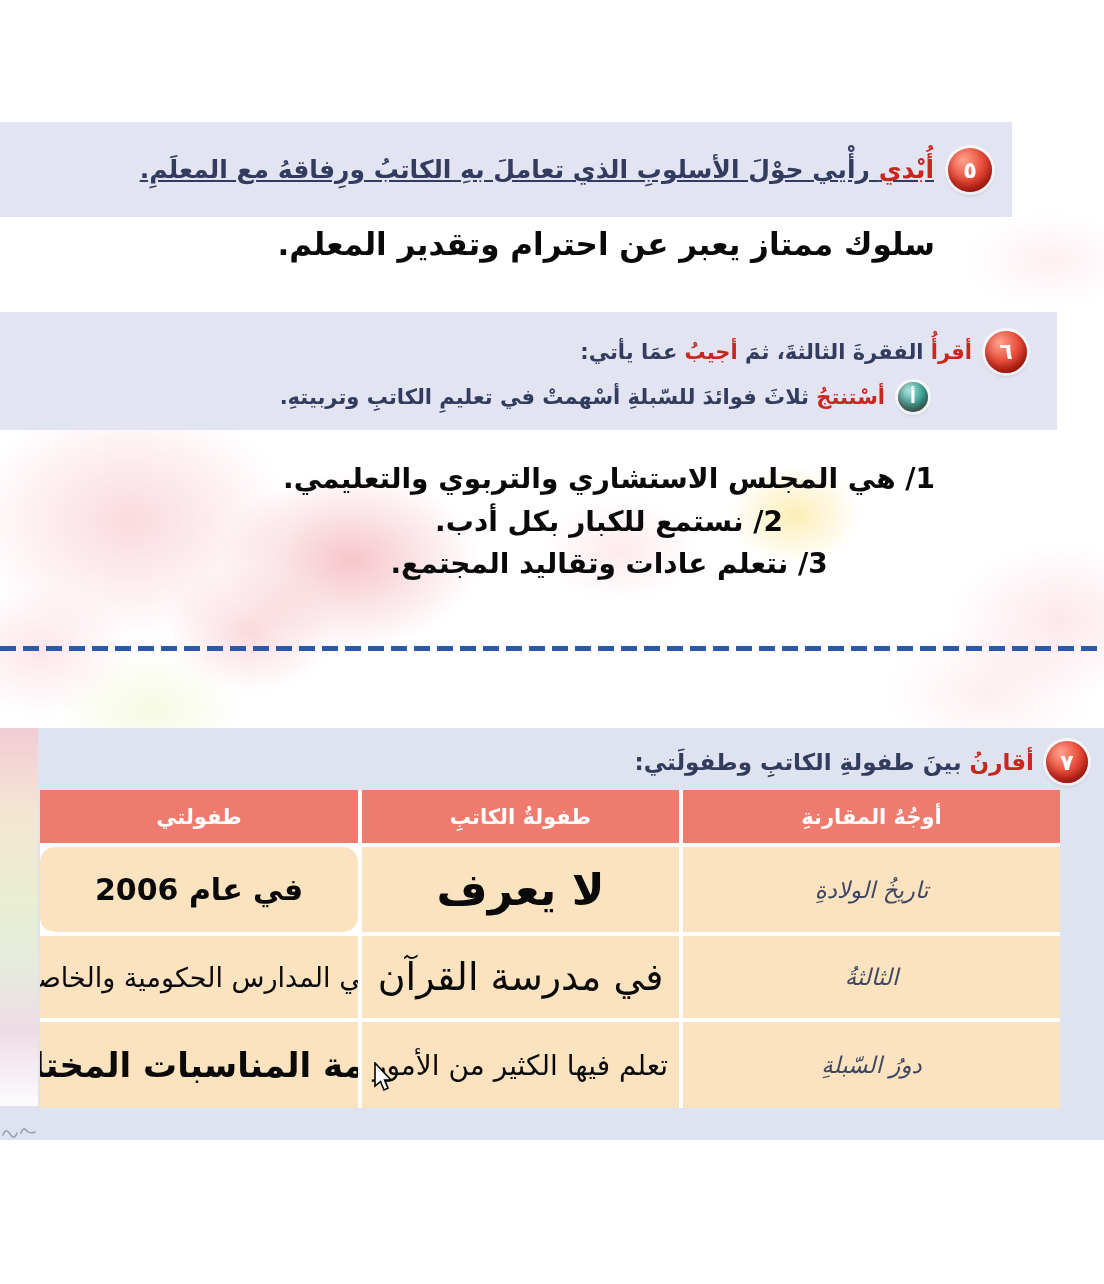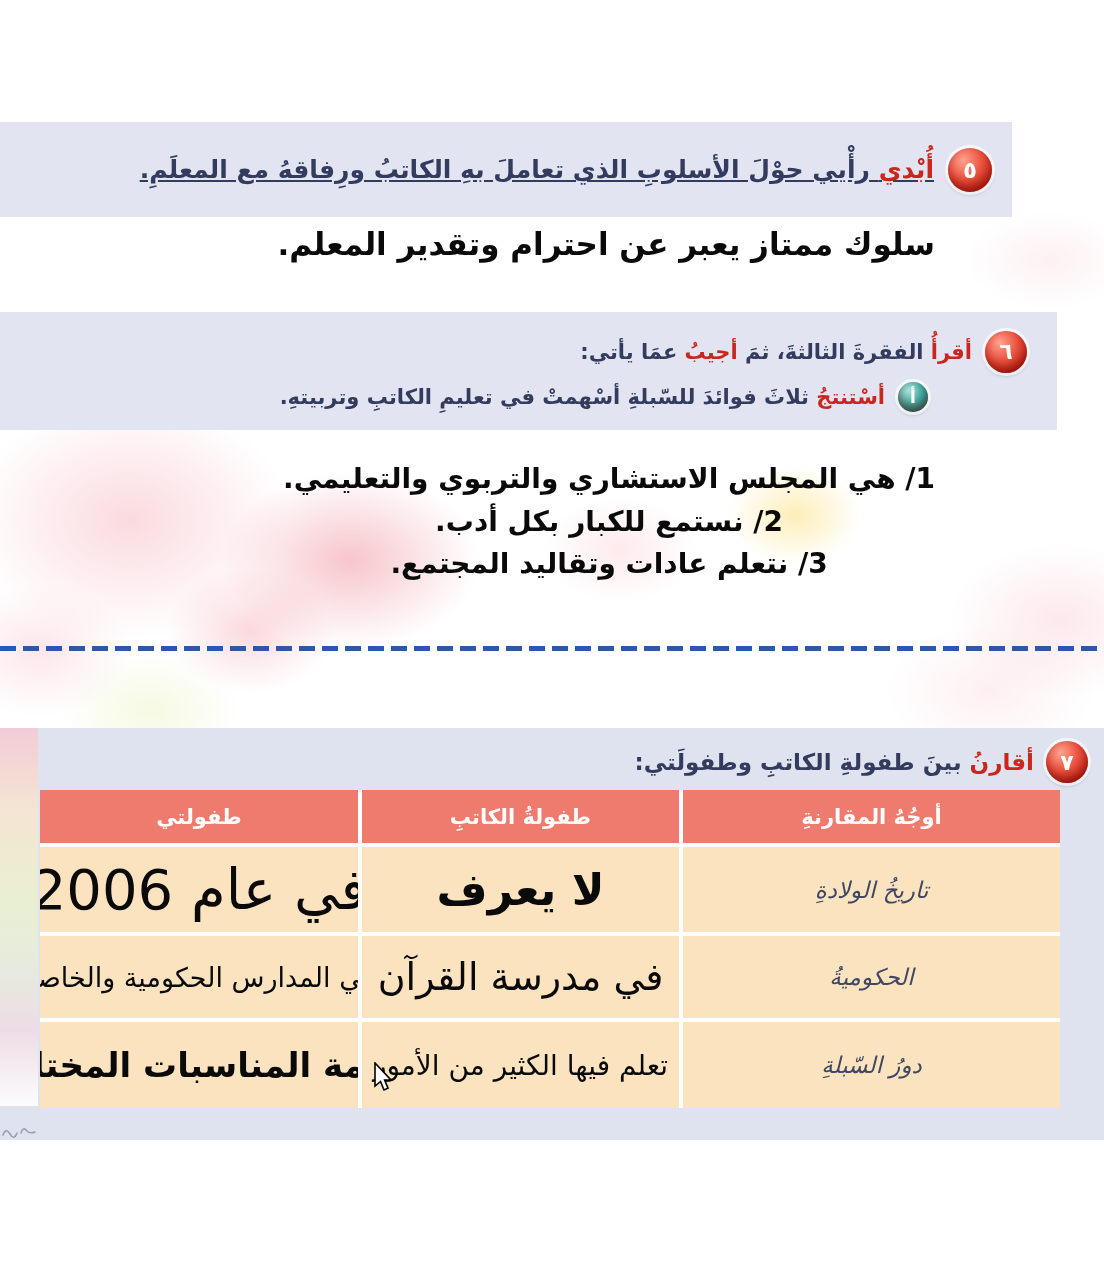--- a/index.html
+++ b/index.html
@@ -85,21 +85,21 @@
   .hcell{
     background:#ee7b6e;color:#ffffff;font-weight:bold;font-size:21px;
     display:flex;align-items:center;justify-content:center;
   }
   .cell{
     background:#fbe3c0;display:flex;align-items:center;justify-content:center;
     overflow:hidden;white-space:nowrap;color:#0a0a0a;
   }
   .aspect{font-size:23px;color:#3f4763;font-style:italic;}
   .t44{font-size:44px;font-weight:bold;}
-  .t42{font-size:56px;font-weight:normal;}
+  .t42{font-size:30px;font-weight:bold;border-radius:15px;}
   .t38{font-size:38px;}
   .t34{font-size:34px;font-weight:bold;}
   .t28{font-size:28px;}
   .t27{font-size:27px;}
   
   .cursor{position:absolute;left:372px;top:1062px;z-index:5;}
   .scribble{position:absolute;left:0;top:1120px;z-index:2;}
 </style>
 </head>
 <body>
@@ -169,21 +169,21 @@
     <div class="ctable">
 
       <div class="hcell">أوجُهُ المقارنةِ</div>
       <div class="hcell">طفولةُ الكاتبِ</div>
       <div class="hcell">طفولتي</div>
 
       <div class="cell aspect">تاريخُ الولادةِ</div>
       <div class="cell t44">لا يعرف</div>
       <div class="cell t42">في عام 2006</div>
 
-      <div class="cell aspect">الحكوميةُ</div>
+      <div class="cell aspect">الثالثةُ</div>
       <div class="cell t38">في مدرسة القرآن</div>
       <div class="cell t27">في المدارس الحكومية والخاصة</div>
 
       <div class="cell aspect">دورُ السّبلةِ</div>
       <div class="cell t28">تعلم فيها الكثير من الأمور</div>
       <div class="cell t34">إقامة المناسبات المختلفة</div>
     </div>
   </div>
 
   <div class="cursor">

